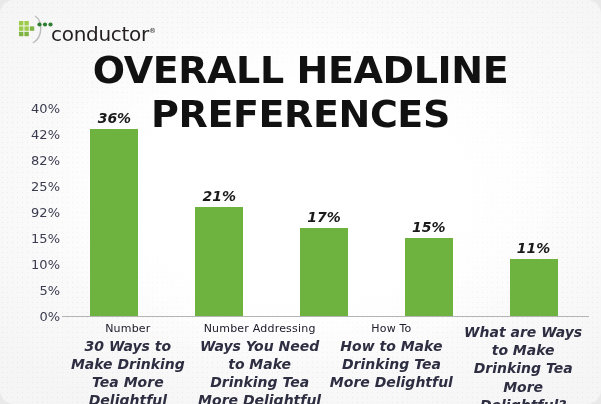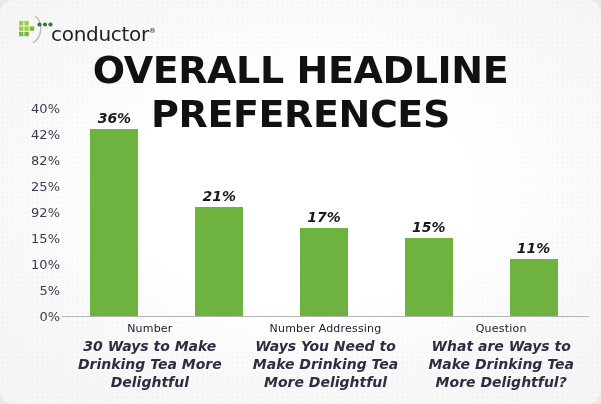--- a/index.html
+++ b/index.html
@@ -243,17 +243,20 @@
   <div id="cats">
       <div class="cat">
         <div class="cat-title">Number</div>
         <div class="cat-sub">30 Ways to Make Drinking Tea More Delightful</div>
       </div>
       <div class="cat">
         <div class="cat-title">Number Addressing</div>
         <div class="cat-sub">Ways You Need to Make Drinking Tea More Delightful</div>
       </div>
       <div class="cat">
-        <div class="cat-title">Question</div>
+        <div class="cat-title">How To</div>
+        <div class="cat-sub">How to Make Drinking Tea More Delightful</div>
+      </div>
+      <div class="cat">
         <div class="cat-sub">What are Ways to Make Drinking Tea More Delightful?</div>
       </div>
     </div>
 </div>
 
 </body></html>

